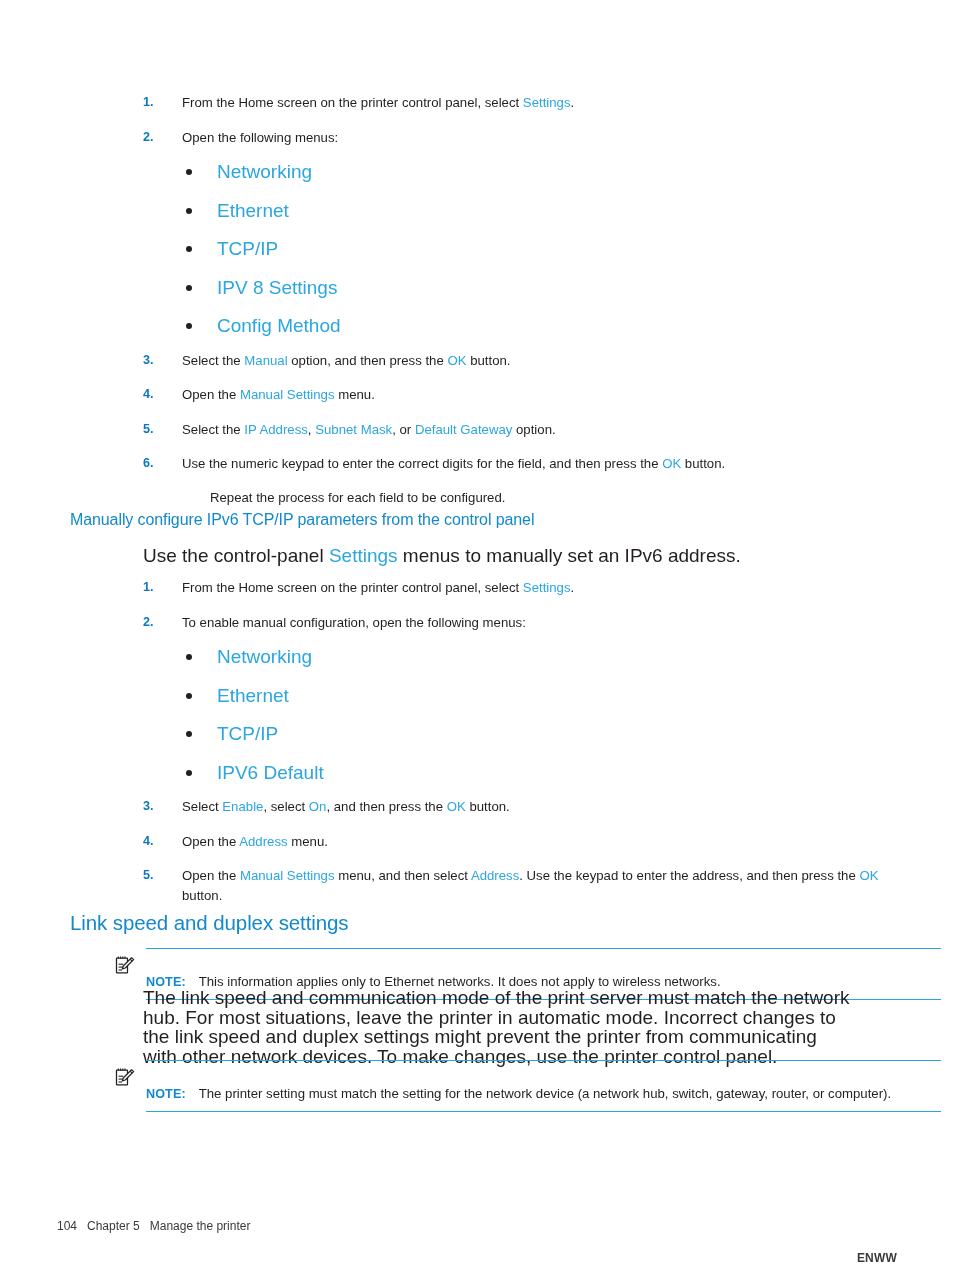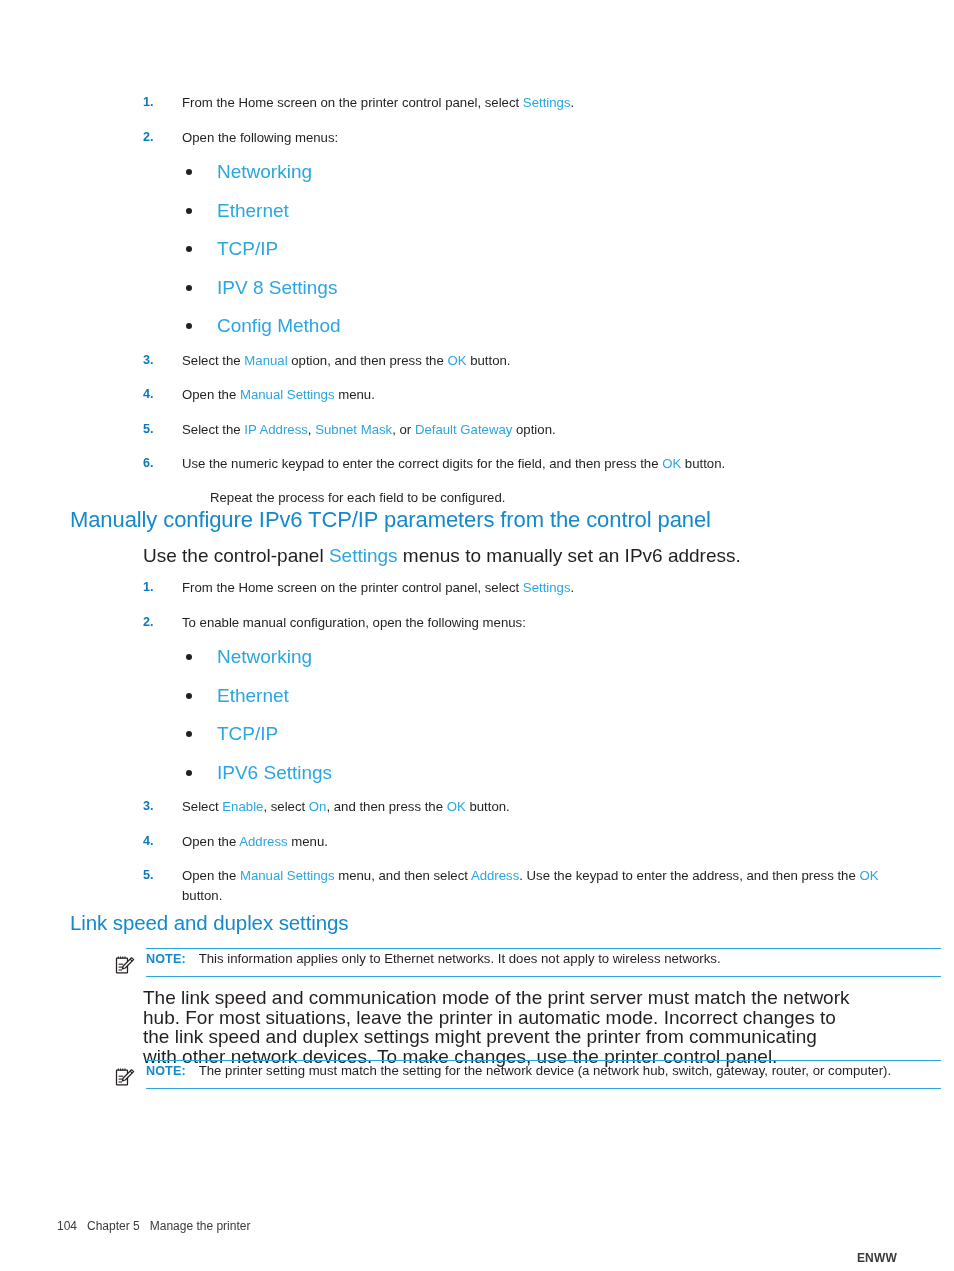--- a/index.html
+++ b/index.html
@@ -87,42 +87,42 @@
     background: #231f20;
     border-radius: 50%;
   }
   ul.bullets > li:last-child {
     margin-bottom: 0;
   }
 
   
   h2.sec-head {
     margin: 0;
-    font-size: 22px;
+    font-size: 16px;
     line-height: 26px;
     font-weight: normal;
     color: #1389cc;
     letter-spacing: -0.1px;
   }
   h1.big-head {
     margin: 0;
     font-size: 20.5px;
     line-height: 26px;
     font-weight: normal;
     color: #1389cc;
     letter-spacing: -0.1px;
   }
 
   
   .note {
     position: relative;
     margin-left: 75px;
     border-top: 1.4px solid #2ba6e0;
     border-bottom: 1.4px solid #2ba6e0;
-    padding: 0 0 7px 0;
+    padding: 23px 0 7px 0;
   }
   .note .note-icon {
     position: absolute;
     left: -31px;
     top: 6px;
     width: 20px;
     height: 20px;
   }
   .note .note-label {
     color: #1389cc;
@@ -226,21 +226,21 @@
           <span class="num">1.</span>
           <p><span>From the Home screen on the printer control panel, select </span><span class="lnk">Settings</span><span>.</span></p>
         </li>
         <li>
           <span class="num">2.</span>
           <p><span>To enable manual configuration, open the following menus:</span></p>
           <ul class="bullets">
             <li><span class="dot"></span><span class="lnk">Networking</span></li>
             <li><span class="dot"></span><span class="lnk">Ethernet</span></li>
             <li><span class="dot"></span><span class="lnk">TCP/IP</span></li>
-            <li><span class="dot"></span><span class="lnk">IPV6 Settings</span></li>
+            <li><span class="dot"></span><span class="lnk">IPV6 Default</span></li>
           </ul>
         </li>
         <li>
           <span class="num">3.</span>
           <p><span>Select </span><span class="lnk">Enable</span><span>, select </span><span class="lnk">On</span><span>, and then press the </span><span class="lnk">OK</span><span> button.</span></p>
         </li>
         <li>
           <span class="num">4.</span>
           <p><span>Open the </span><span class="lnk">Address</span><span> menu.</span></p>
         </li>

